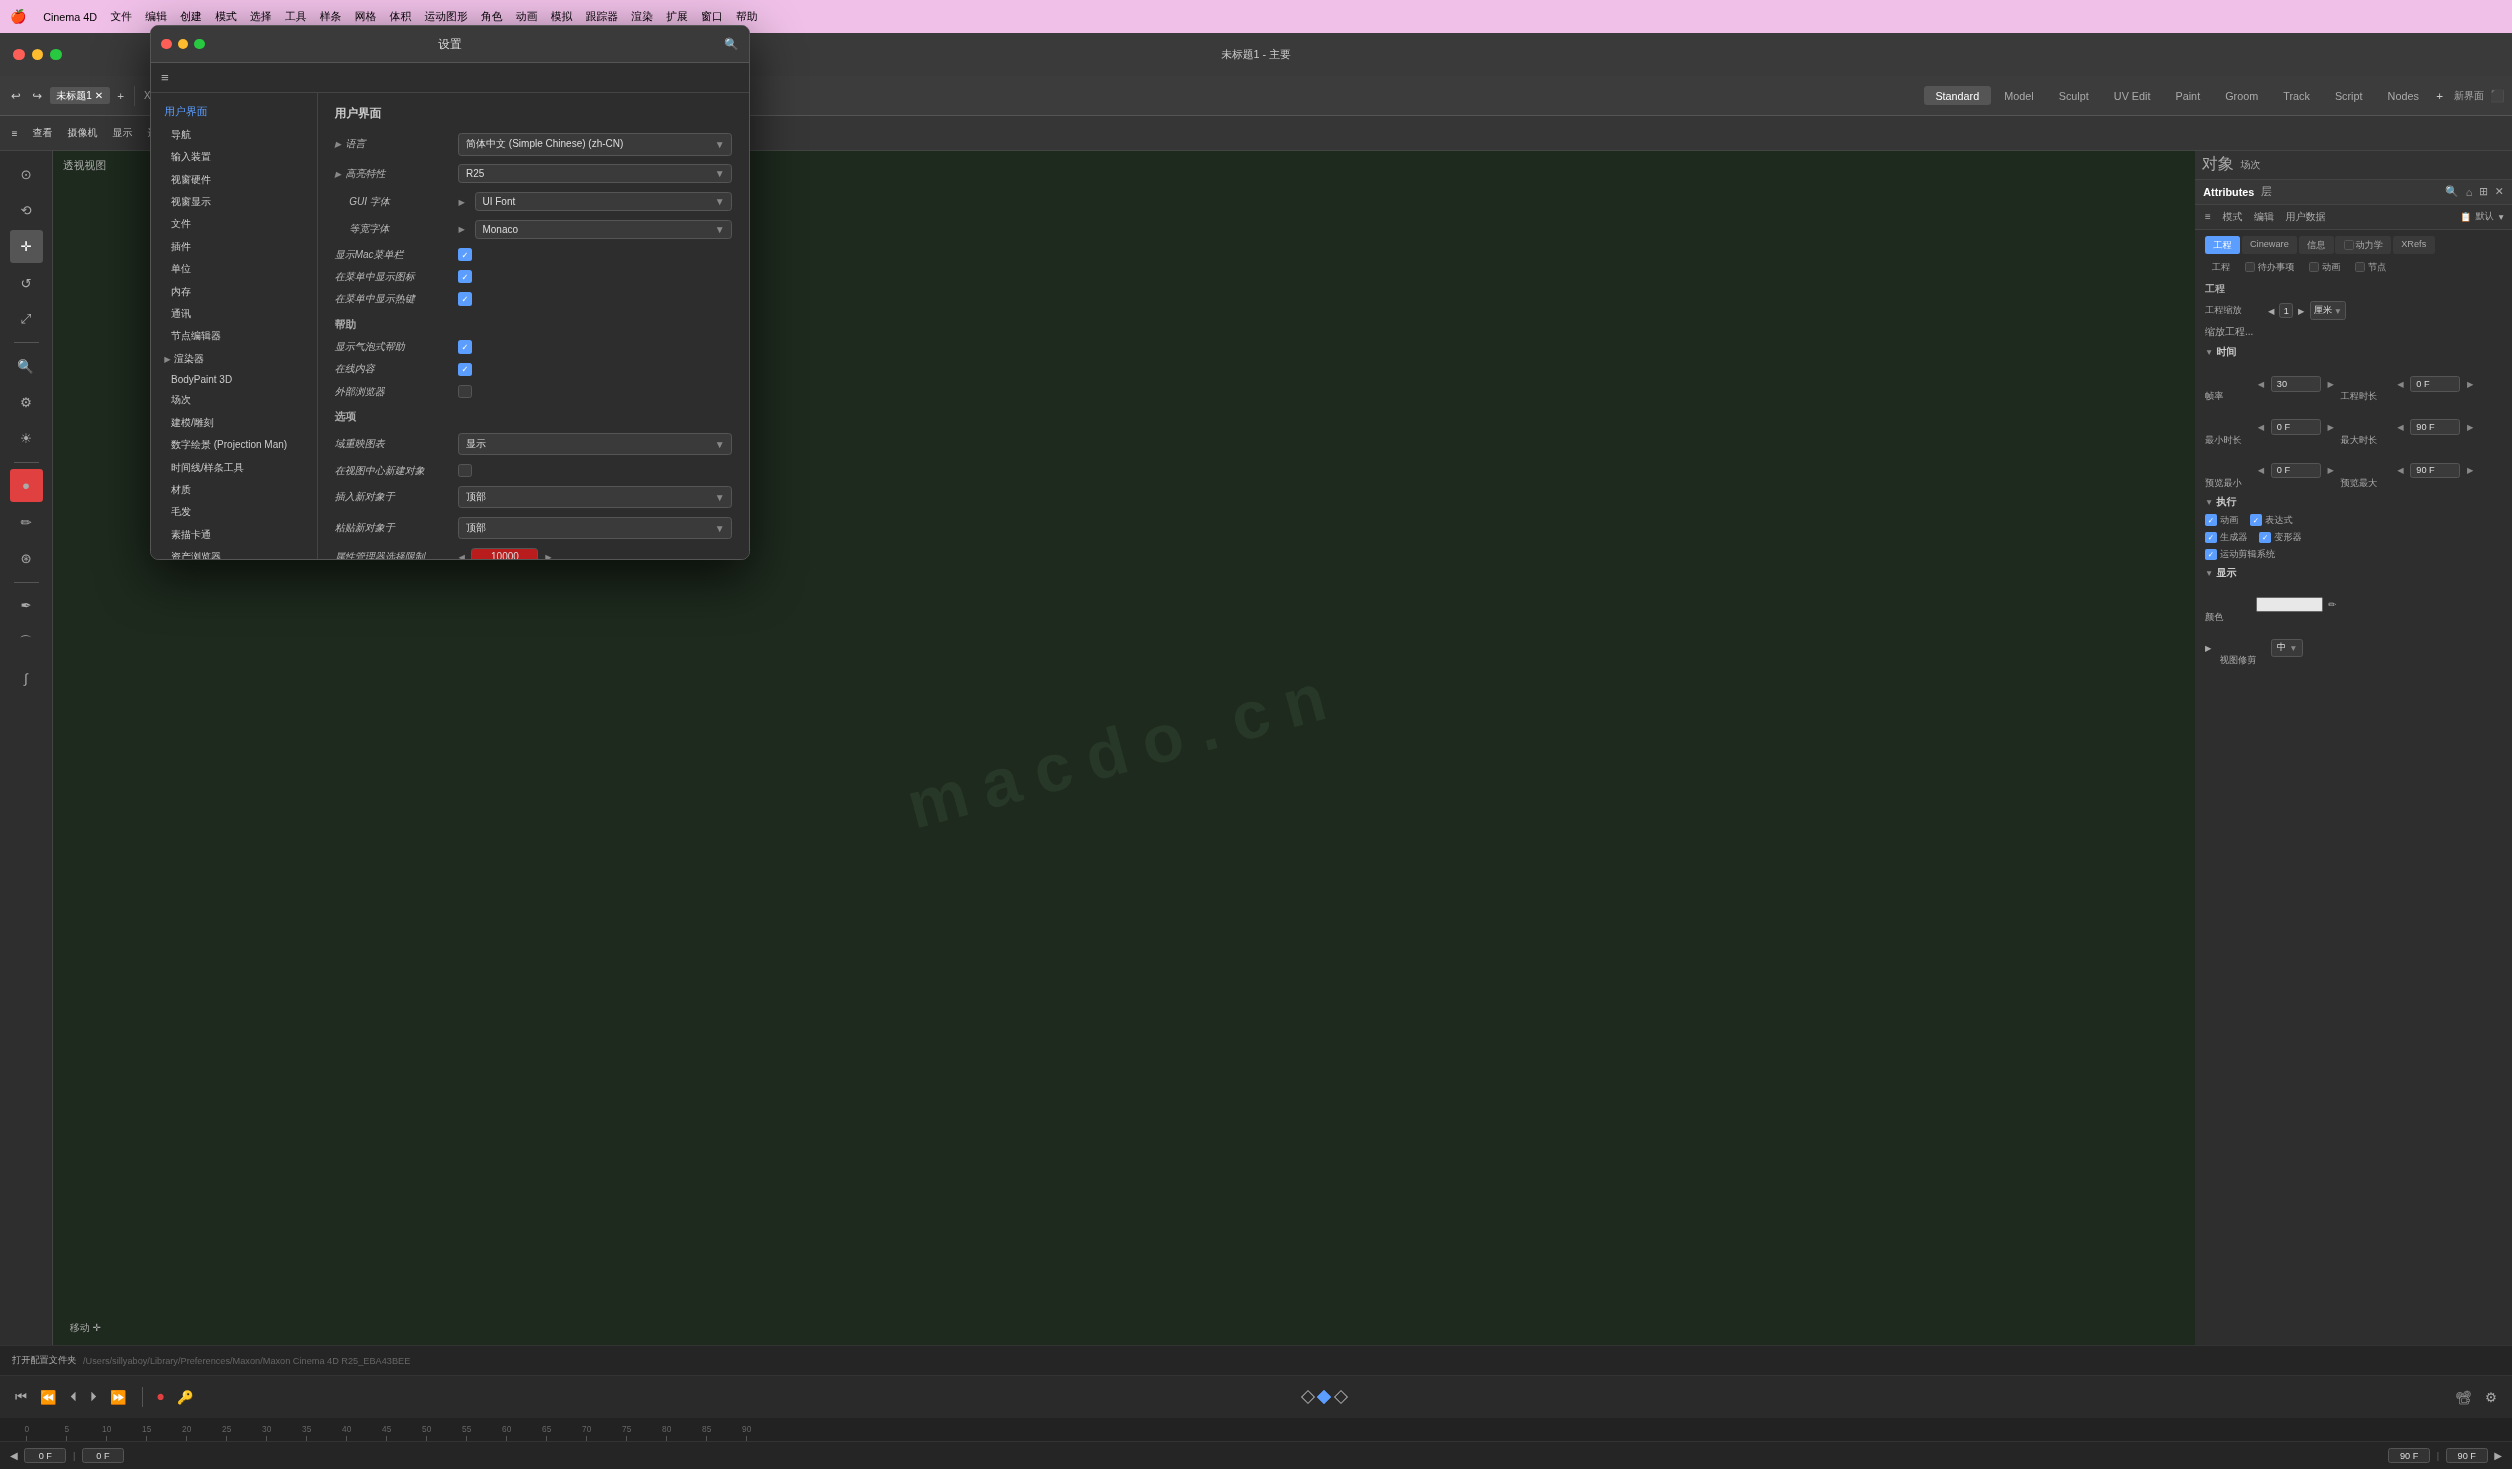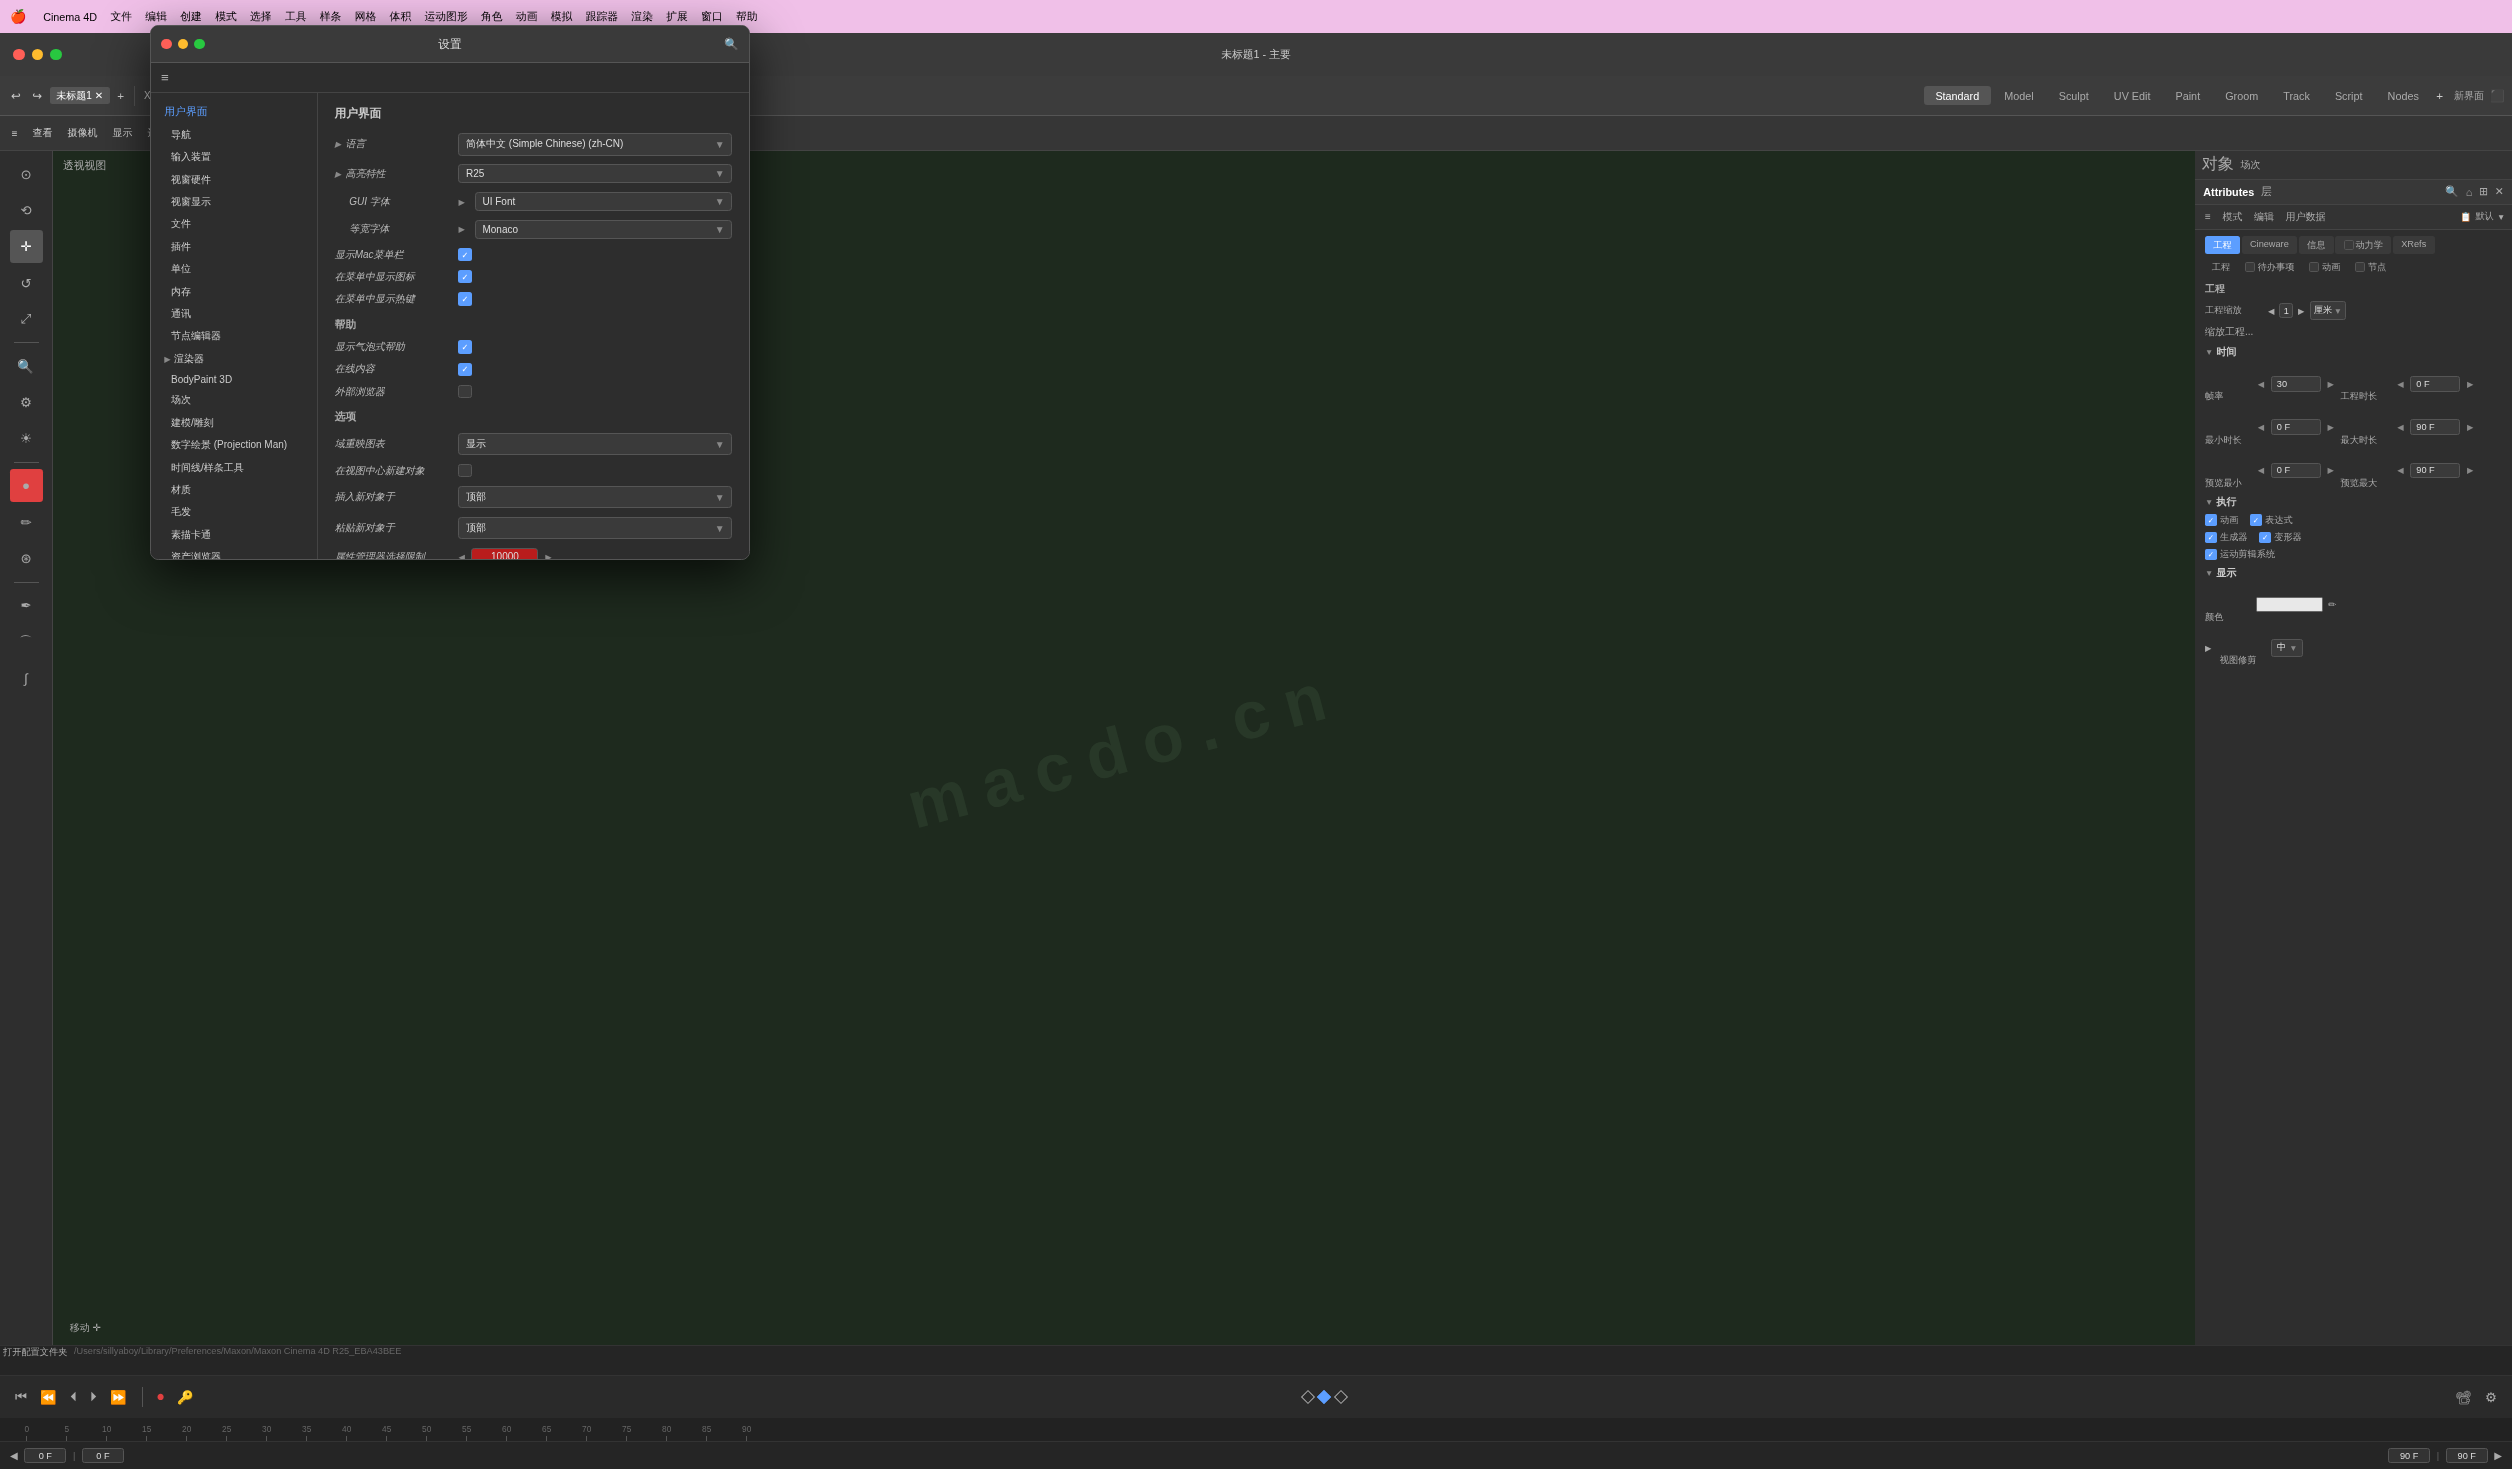--- a/index.html
+++ b/index.html
@@ -527,21 +527,22 @@
       display: flex;
       align-items: center;
       gap: 3.3px;
     }
 
     
     .filepath-bar {
       height: 30px;
       background: #252525;
       display: flex;
-      padding: 0 3px;
+      align-items: center;
+      padding: 0 12px;
       gap: 6.7px;
       color: #888;
       font-size: 9.2px;
       border-top: 0.8px solid #333;
     }
     .filepath-label {
       color: #aaa;
       white-space: nowrap;
     }
 

